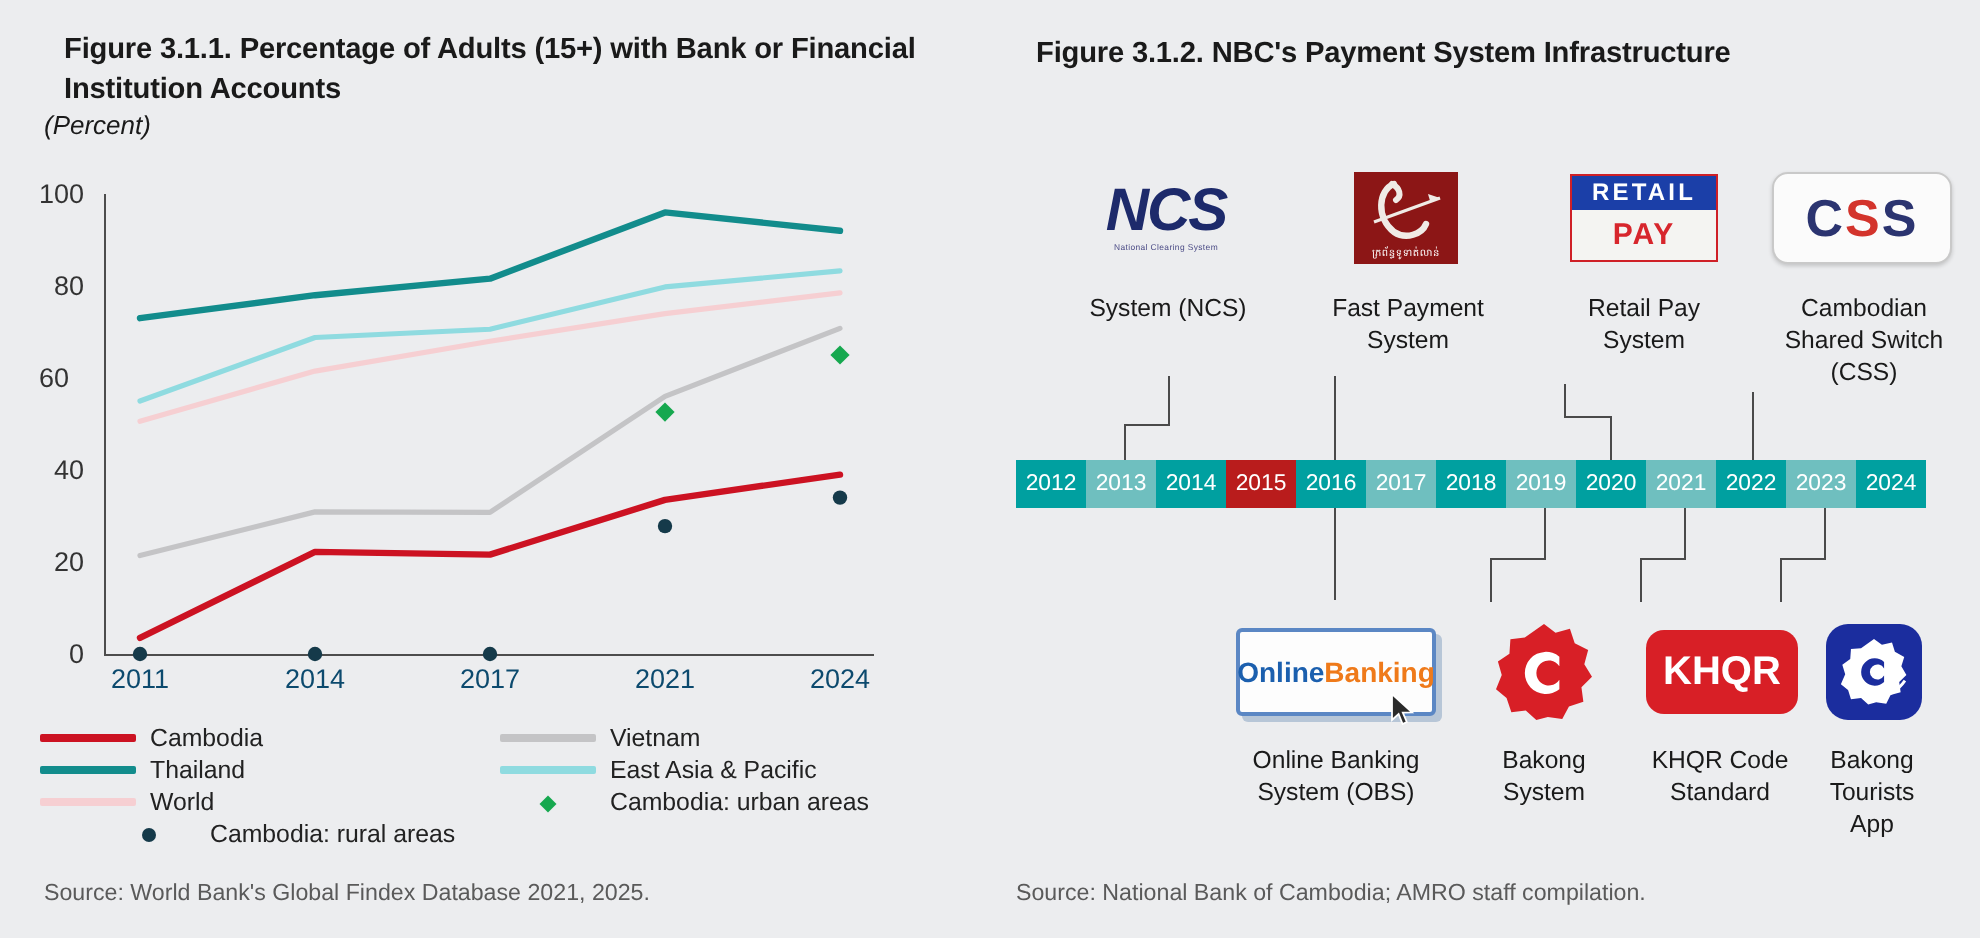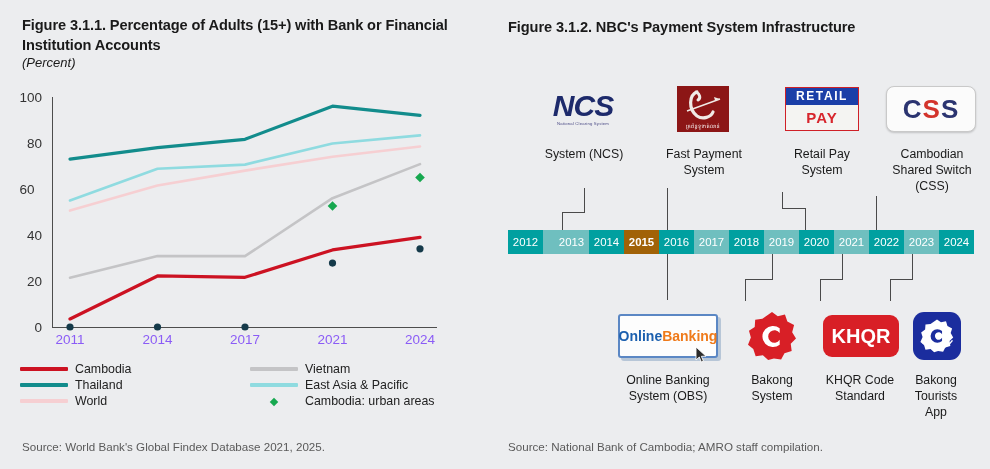--- a/index.html
+++ b/index.html
@@ -15,41 +15,42 @@
   .left{left:0;width:495px;}
   .right{left:495px;width:495px;}
 
   .fig-title{
     position:absolute;
     font-weight:bold;
     font-size:14.6px;
     line-height:20px;
     letter-spacing:-0.1px;
     color:#1a1a1a;
+    margin-left:10px;
   }
   .left .fig-title{left:22px;top:15px;width:455px;}
   .right .fig-title{left:13px;top:17px;width:470px;}
   .fig-sub{
     position:absolute;left:22px;top:55px;
     font-style:italic;font-size:13px;color:#1a1a1a;
   }
 
   
   .chart{position:absolute;left:0;top:86px;width:470px;height:275px;}
   .yaxis-label{
     position:absolute;right:0;width:30px;text-align:right;
     font-size:13.5px;color:#333;transform:translateY(-50%);
   }
   .ylabels{position:absolute;left:12px;top:0;width:30px;height:250px;}
   .plot{position:absolute;left:52px;top:0;width:390px;height:250px;}
   .axis-v{position:absolute;left:52px;top:11px;width:1px;height:230px;background:#4d4d4d;}
   .axis-h{position:absolute;left:52px;top:241px;width:385px;height:1px;background:#4d4d4d;}
   .xlabels{position:absolute;left:52px;top:246px;width:390px;height:20px;}
   .xlabel{
-    position:absolute;font-size:13.5px;color:#8b5cf6;
+    position:absolute;font-size:13.5px;color:#0c4a6e;
     transform:translateX(-50%);white-space:nowrap;
   }
 
   
   .legend{position:absolute;left:14px;top:362px;width:470px;height:60px;font-size:12.4px;color:#222;}
   .lg{position:absolute;display:flex;align-items:center;gap:7px;white-space:nowrap;}
   .swatch-line{display:inline-block;width:48px;height:3.2px;border-radius:1px;}
   .swatch-dot{display:inline-block;width:48px;text-align:center;}
   .swatch-dot i{display:inline-block;width:7px;height:7px;border-radius:50%;}
   .swatch-dia{display:inline-block;width:48px;text-align:center;}
@@ -150,20 +151,24 @@
       <span>Cambodia</span>
     </div>
     <div class="lg" style="left:6px;top:16px;">
       <span class="swatch-line" style="background: rgb(18, 140, 140);"></span>
       <span>Thailand</span>
     </div>
     <div class="lg" style="left:6px;top:32px;">
       <span class="swatch-line" style="background: rgb(246, 207, 210);"></span>
       <span>World</span>
     </div>
+    <div class="lg" style="left:36px;top:48px;">
+      <span class="swatch-dot"><i style="background: rgb(21, 58, 74);"></i></span>
+      <span>Cambodia: rural areas</span>
+    </div>
     <div class="lg" style="left:236px;top:0px;">
       <span class="swatch-line" style="background: rgb(196, 196, 198);"></span>
       <span>Vietnam</span>
     </div>
     <div class="lg" style="left:236px;top:16px;justify-content:flex-end;">
       <span class="swatch-line" style="background: rgb(143, 219, 224);"></span>
       <span>East Asia &amp; Pacific</span>
     </div>
     <div class="lg" style="left:236px;top:32px;">
       <span class="swatch-dia"><i style="background: rgb(22, 168, 79);"></i></span>
@@ -246,23 +251,23 @@
     <div class="conn-v" style="left:310px;top:208px;height:22px;"></div>
     <div class="conn-h" style="left:287px;top:208px;width:24px;"></div>
     <div class="conn-v" style="left:287px;top:192px;height:17px;"></div>
   </div>
   <div class="connector">
     <div class="conn-v" style="left:381px;top:196px;height:34px;"></div>
   </div>
 
   <div class="timeline" id="timeline">
       <div class="yr" style="background: rgb(0, 160, 160);">2012</div>
-      <div class="yr" style="background: rgb(111, 191, 191); padding-left: 11px;">2013</div>
+      <div class="yr" style="background: rgb(111, 191, 191);">2013</div>
       <div class="yr" style="background: rgb(0, 160, 160);">2014</div>
-      <div class="yr" style="background: #a16207; font-weight: bold;">2015</div>
+      <div class="yr" style="background: #b91c1c;">2015</div>
       <div class="yr" style="background: rgb(0, 160, 160);">2016</div>
       <div class="yr" style="background: rgb(111, 191, 191);">2017</div>
       <div class="yr" style="background: rgb(0, 160, 160);">2018</div>
       <div class="yr" style="background: rgb(111, 191, 191);">2019</div>
       <div class="yr" style="background: rgb(0, 160, 160);">2020</div>
       <div class="yr" style="background: rgb(111, 191, 191);">2021</div>
       <div class="yr" style="background: rgb(0, 160, 160);">2022</div>
       <div class="yr" style="background: rgb(111, 191, 191);">2023</div>
       <div class="yr" style="background: rgb(0, 160, 160);">2024</div>
     </div>

